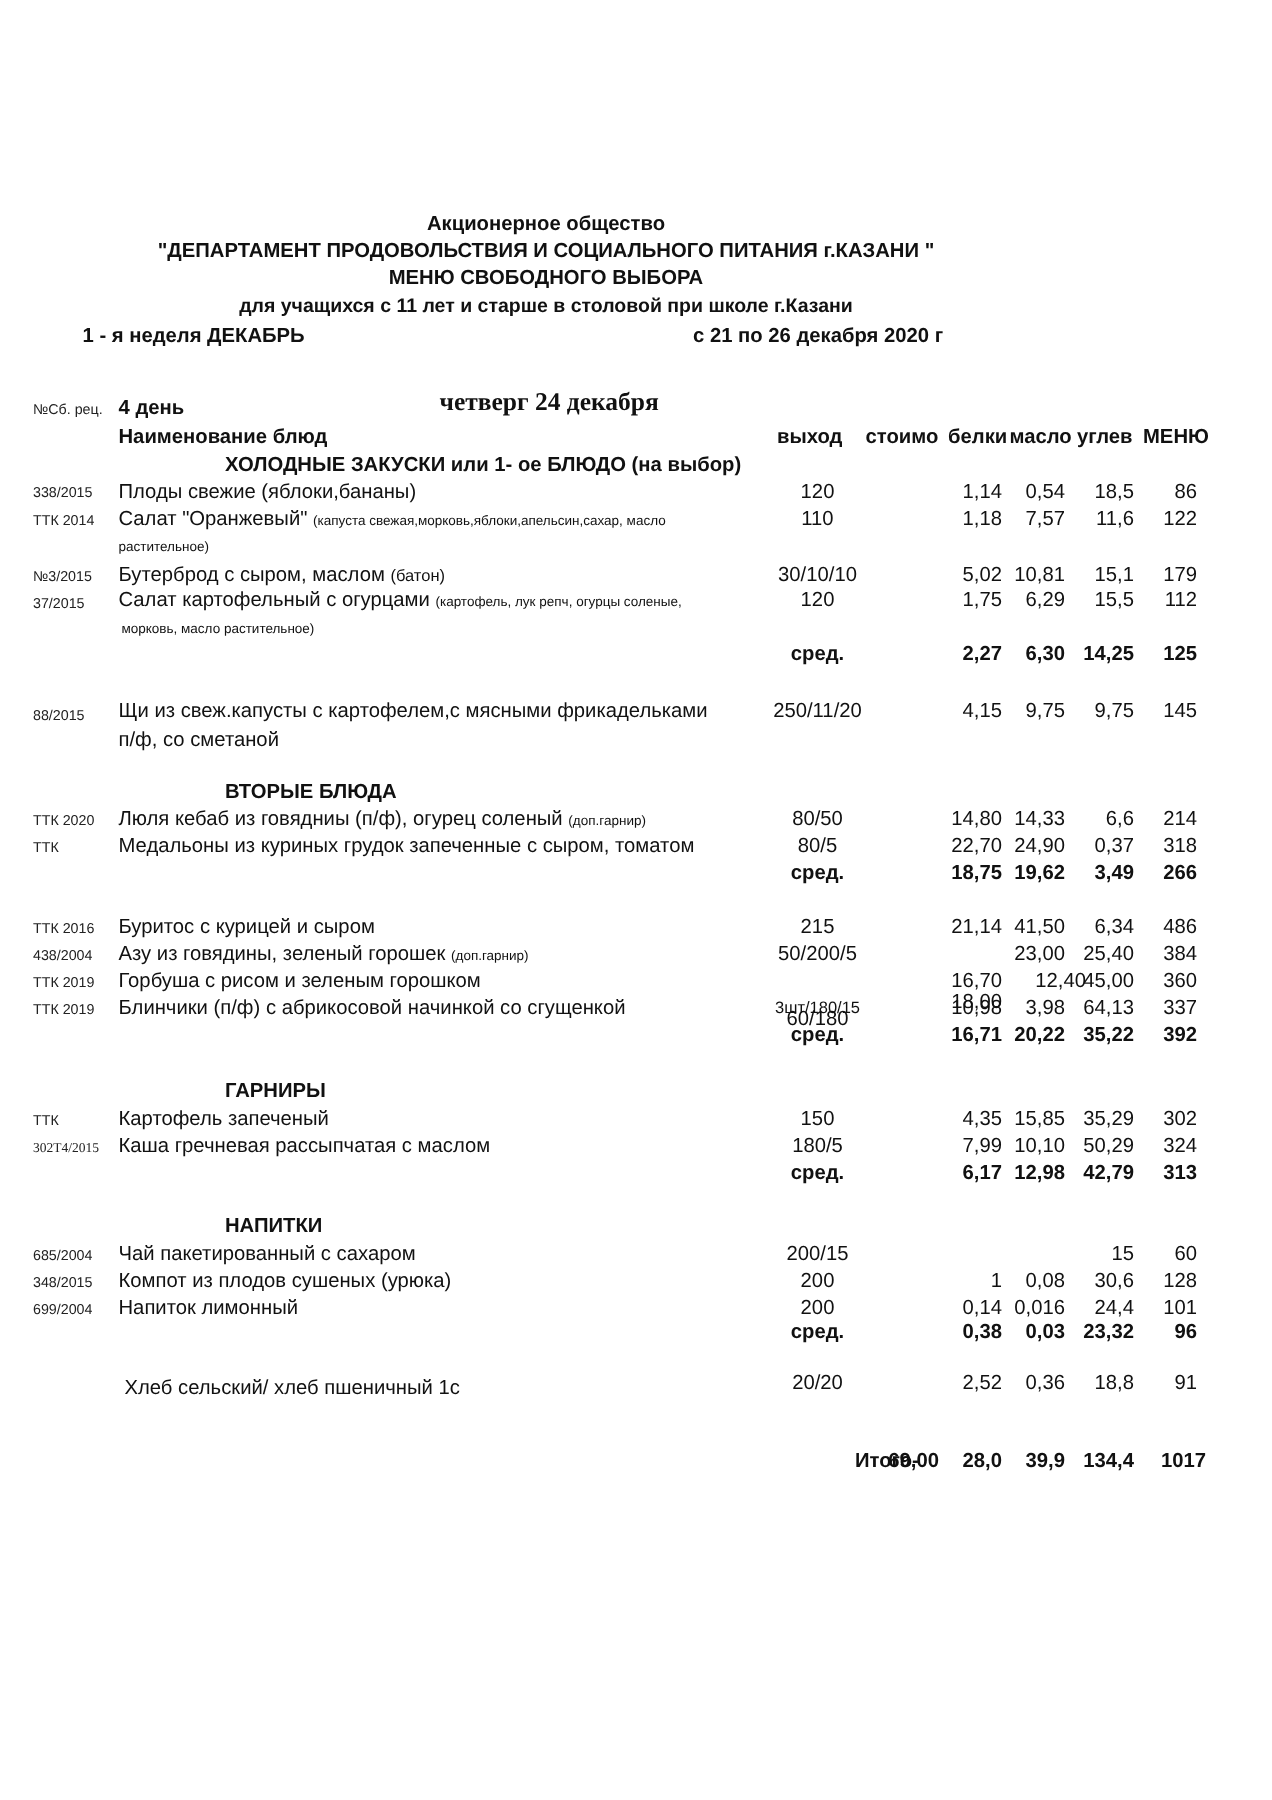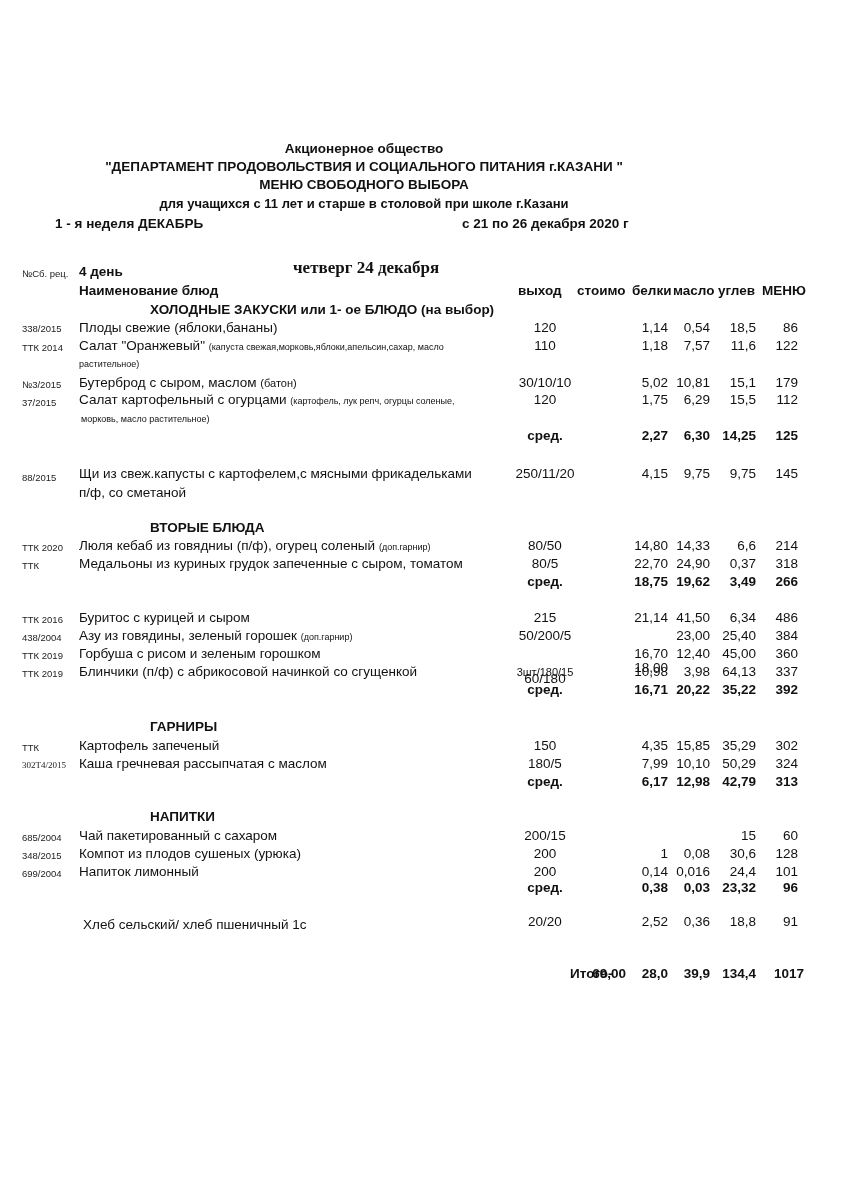--- a/index.html
+++ b/index.html
@@ -153,21 +153,21 @@
   <div class="abs num c-f" style="top:628px;">23,00</div>
   <div class="abs num c-c" style="top:628px;">25,40</div>
   <div class="abs num c-k" style="top:628px;">384</div>
 </div>
 
 <div>
   <div class="abs code" style="top:650px;left:22px;">ТТК 2019</div>
   <div class="abs name" style="top:646px;left:79px;">Горбуша с рисом и зеленым горошком</div>
   <div class="abs num c-out" style="top:671px;">60/180</div>
   <div class="abs num c-p" style="top:646px;">16,70</div>
-  <div class="abs num c-f" style="top:646px;">12,40</div>
+  <div class="abs num c-f" style="top:646px;padding-left:14px;">12,40</div>
   <div class="abs num c-c" style="top:646px;">45,00</div>
   <div class="abs num c-k" style="top:646px;">360</div>
 </div>
 
 <div>
   <div class="abs code" style="top:668px;left:22px;">ТТК 2019</div>
   <div class="abs name" style="top:664px;left:79px;">Блинчики (п/ф) с абрикосовой начинкой со сгущенкой</div>
   <div class="abs num c-out" style="top:666px;font-size:11px;">3шт/180/15</div>
   <div class="abs num c-p" style="top:664px;">10,98</div>
   <div class="abs num c-f" style="top:664px;">3,98</div>

